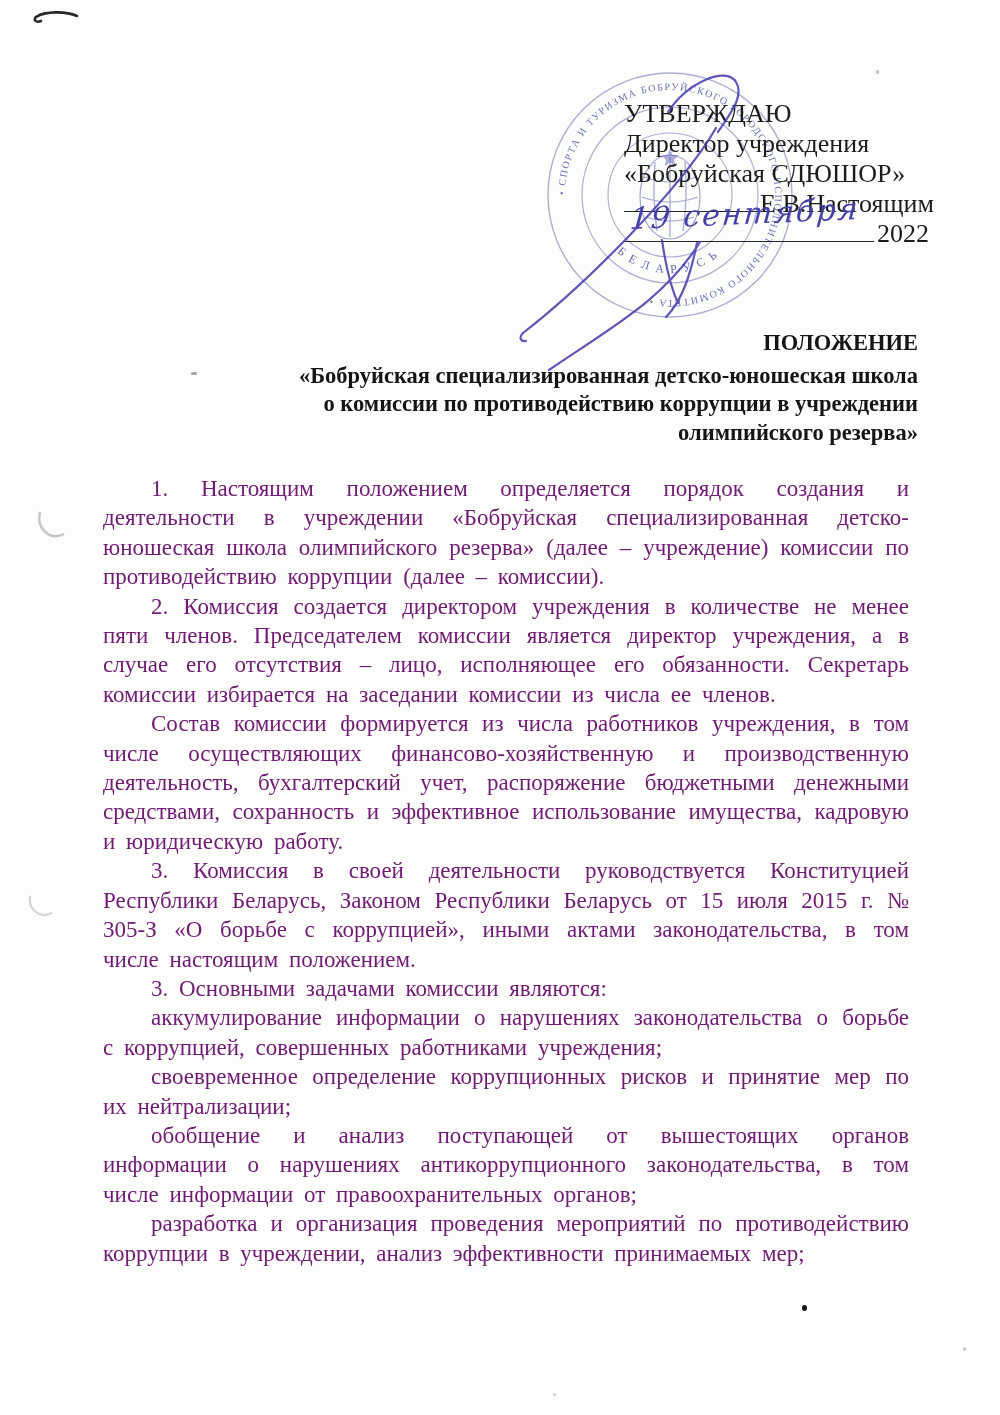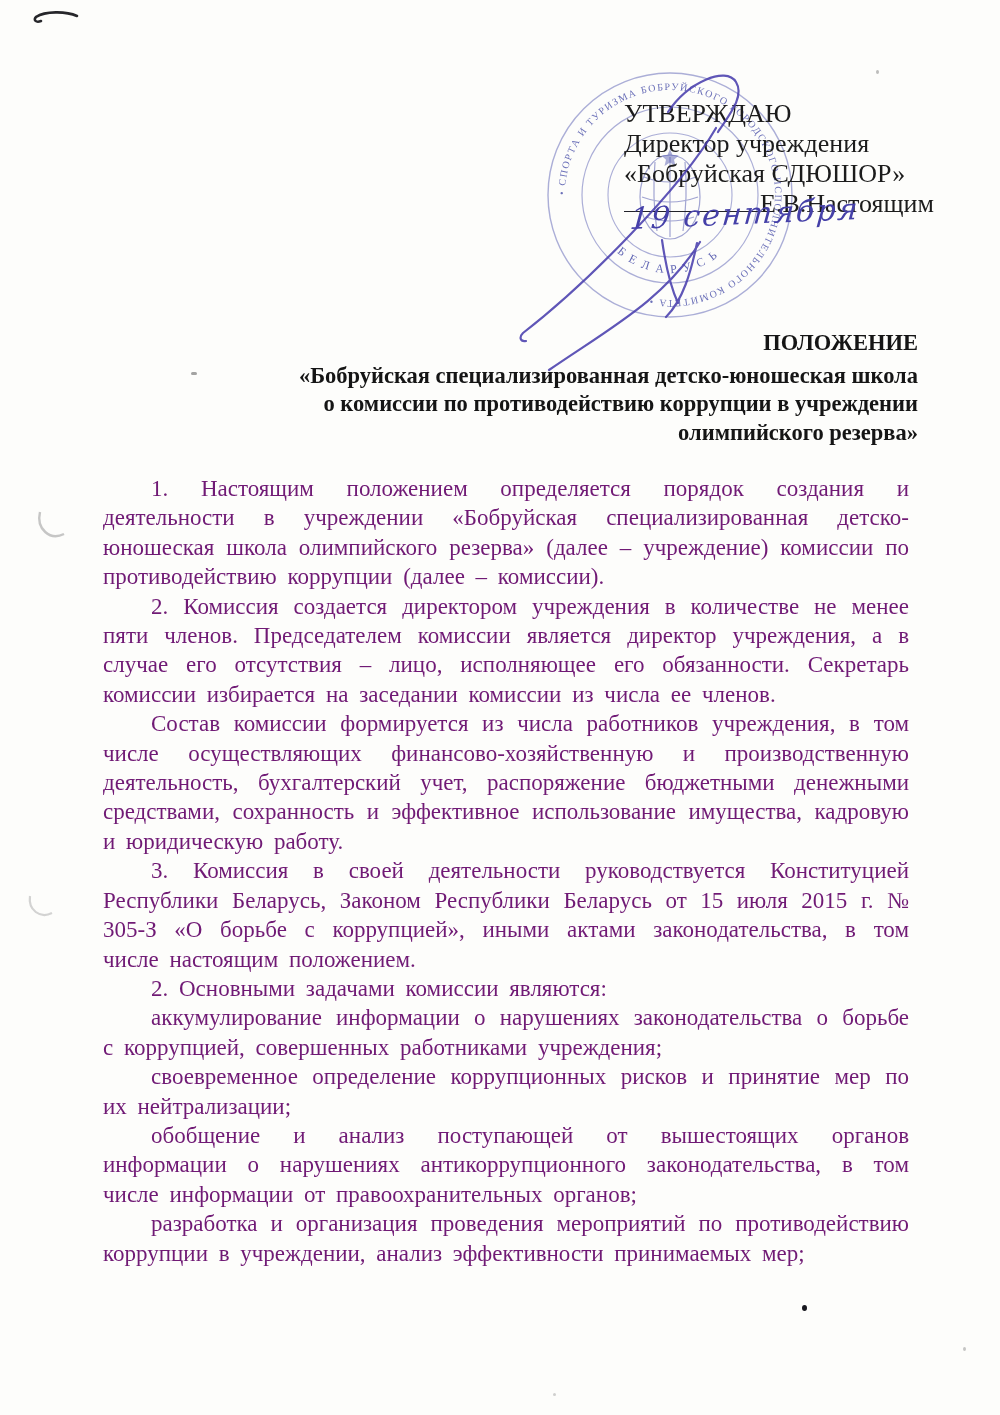--- a/index.html
+++ b/index.html
@@ -74,20 +74,21 @@
       <path d="M115,97 Q112,132 117,166 M130,92 L130,172 M145,97 Q148,132 143,166 M104,112 Q130,122 156,112 M102,132 Q130,142 158,132 M106,152 Q130,160 154,152"></path>
     </g>
     <path d="M130,84 l2.5,6 6.2,0.5 -4.7,4.2 1.5,6.2 -5.5,-3.5 -5.5,3.5 1.5,-6.2 -4.7,-4.2 6.2,-0.5 z" fill="rgba(72,78,170,0.45)"></path>
   </svg>
 
   <div class="approval">
     <div>УТВЕРЖДАЮ</div>
     <div>Директор учреждения</div>
     <div>«Бобруйская СДЮШОР»</div>
     <div class="row"><span class="ul ul-name"></span><span>Е.В.Настоящим</span></div>
+    <div class="row"><span class="ul ul-date"></span><span>2022</span></div>
   </div>
   <div class="handwritten">19 сентября</div>
 
   <svg class="pen-svg" viewBox="0 0 330 350">
     <g fill="none" stroke="#4a3fae" stroke-width="2.2" stroke-linecap="round" opacity="0.88">
       <path d="M 198,57 C 218,27 256,11 266,27 C 274,40 263,55 248,77"></path>
       <path d="M 246,73 C 210,135 115,230 53,278 C 49,282 50,287 56,286"></path>
       <path d="M 79,315 C 140,273 194,245 230,187"></path>
       <path d="M 192,185 C 196,213 201,233 208,248"></path>
       <path d="M 227,188 C 221,217 213,245 196,262"></path>
@@ -99,21 +100,21 @@
     <div>«Бобруйская специализированная детско-юношеская школа</div>
     <div>о комиссии по противодействию коррупции в учреждении</div>
     <div>олимпийского резерва»</div>
   </div>
 
   <div class="body-text">
     <p>1. Настоящим положением определяется порядок создания и деятельности в учреждении «Бобруйская специализированная детско-юношеская школа олимпийского резерва» (далее – учреждение) комиссии по противодействию коррупции (далее – комиссии).</p>
     <p>2. Комиссия создается директором учреждения в количестве не менее пяти членов. Председателем комиссии является директор учреждения, а в случае его отсутствия – лицо, исполняющее его обязанности. Секретарь комиссии избирается на заседании комиссии из числа ее членов.</p>
     <p>Состав комиссии формируется из числа работников учреждения, в том числе осуществляющих финансово-хозяйственную и производственную деятельность, бухгалтерский учет, распоряжение бюджетными денежными средствами, сохранность и эффективное использование имущества, кадровую и юридическую работу.</p>
     <p>3. Комиссия в своей деятельности руководствуется Конституцией Республики Беларусь, Законом Республики Беларусь от 15 июля 2015 г. № 305-З «О борьбе с коррупцией», иными актами законодательства, в том числе настоящим положением.</p>
-    <p>2. Основными задачами комиссии являются:</p>
+    <p>3. Основными задачами комиссии являются:</p>
     <p>аккумулирование информации о нарушениях законодательства о борьбе с коррупцией, совершенных работниками учреждения;</p>
     <p>своевременное определение коррупционных рисков и принятие мер по их нейтрализации;</p>
     <p>обобщение и анализ поступающей от вышестоящих органов информации о нарушениях антикоррупционного законодательства, в том числе информации от правоохранительных органов;</p>
     <p>разработка и организация проведения мероприятий по противодействию коррупции в учреждении, анализ эффективности принимаемых мер;</p>
   </div>
 
   <svg class="artifacts-svg" viewBox="0 0 1000 1415">
     <path d="M 36,17 C 45,11 66,11 77,16 M 36,17 C 33,20 36,23 41,21" fill="none" stroke="#26262a" stroke-width="2.6" stroke-linecap="round"></path>
     <path d="M 40,512 C 36,529 50,541 64,534" fill="none" stroke="#b8b8b8" stroke-width="2.4" opacity="0.8"></path>
     <path d="M 30,896 C 28,910 40,919 52,913" fill="none" stroke="#c0c0c0" stroke-width="2.2" opacity="0.7"></path>

